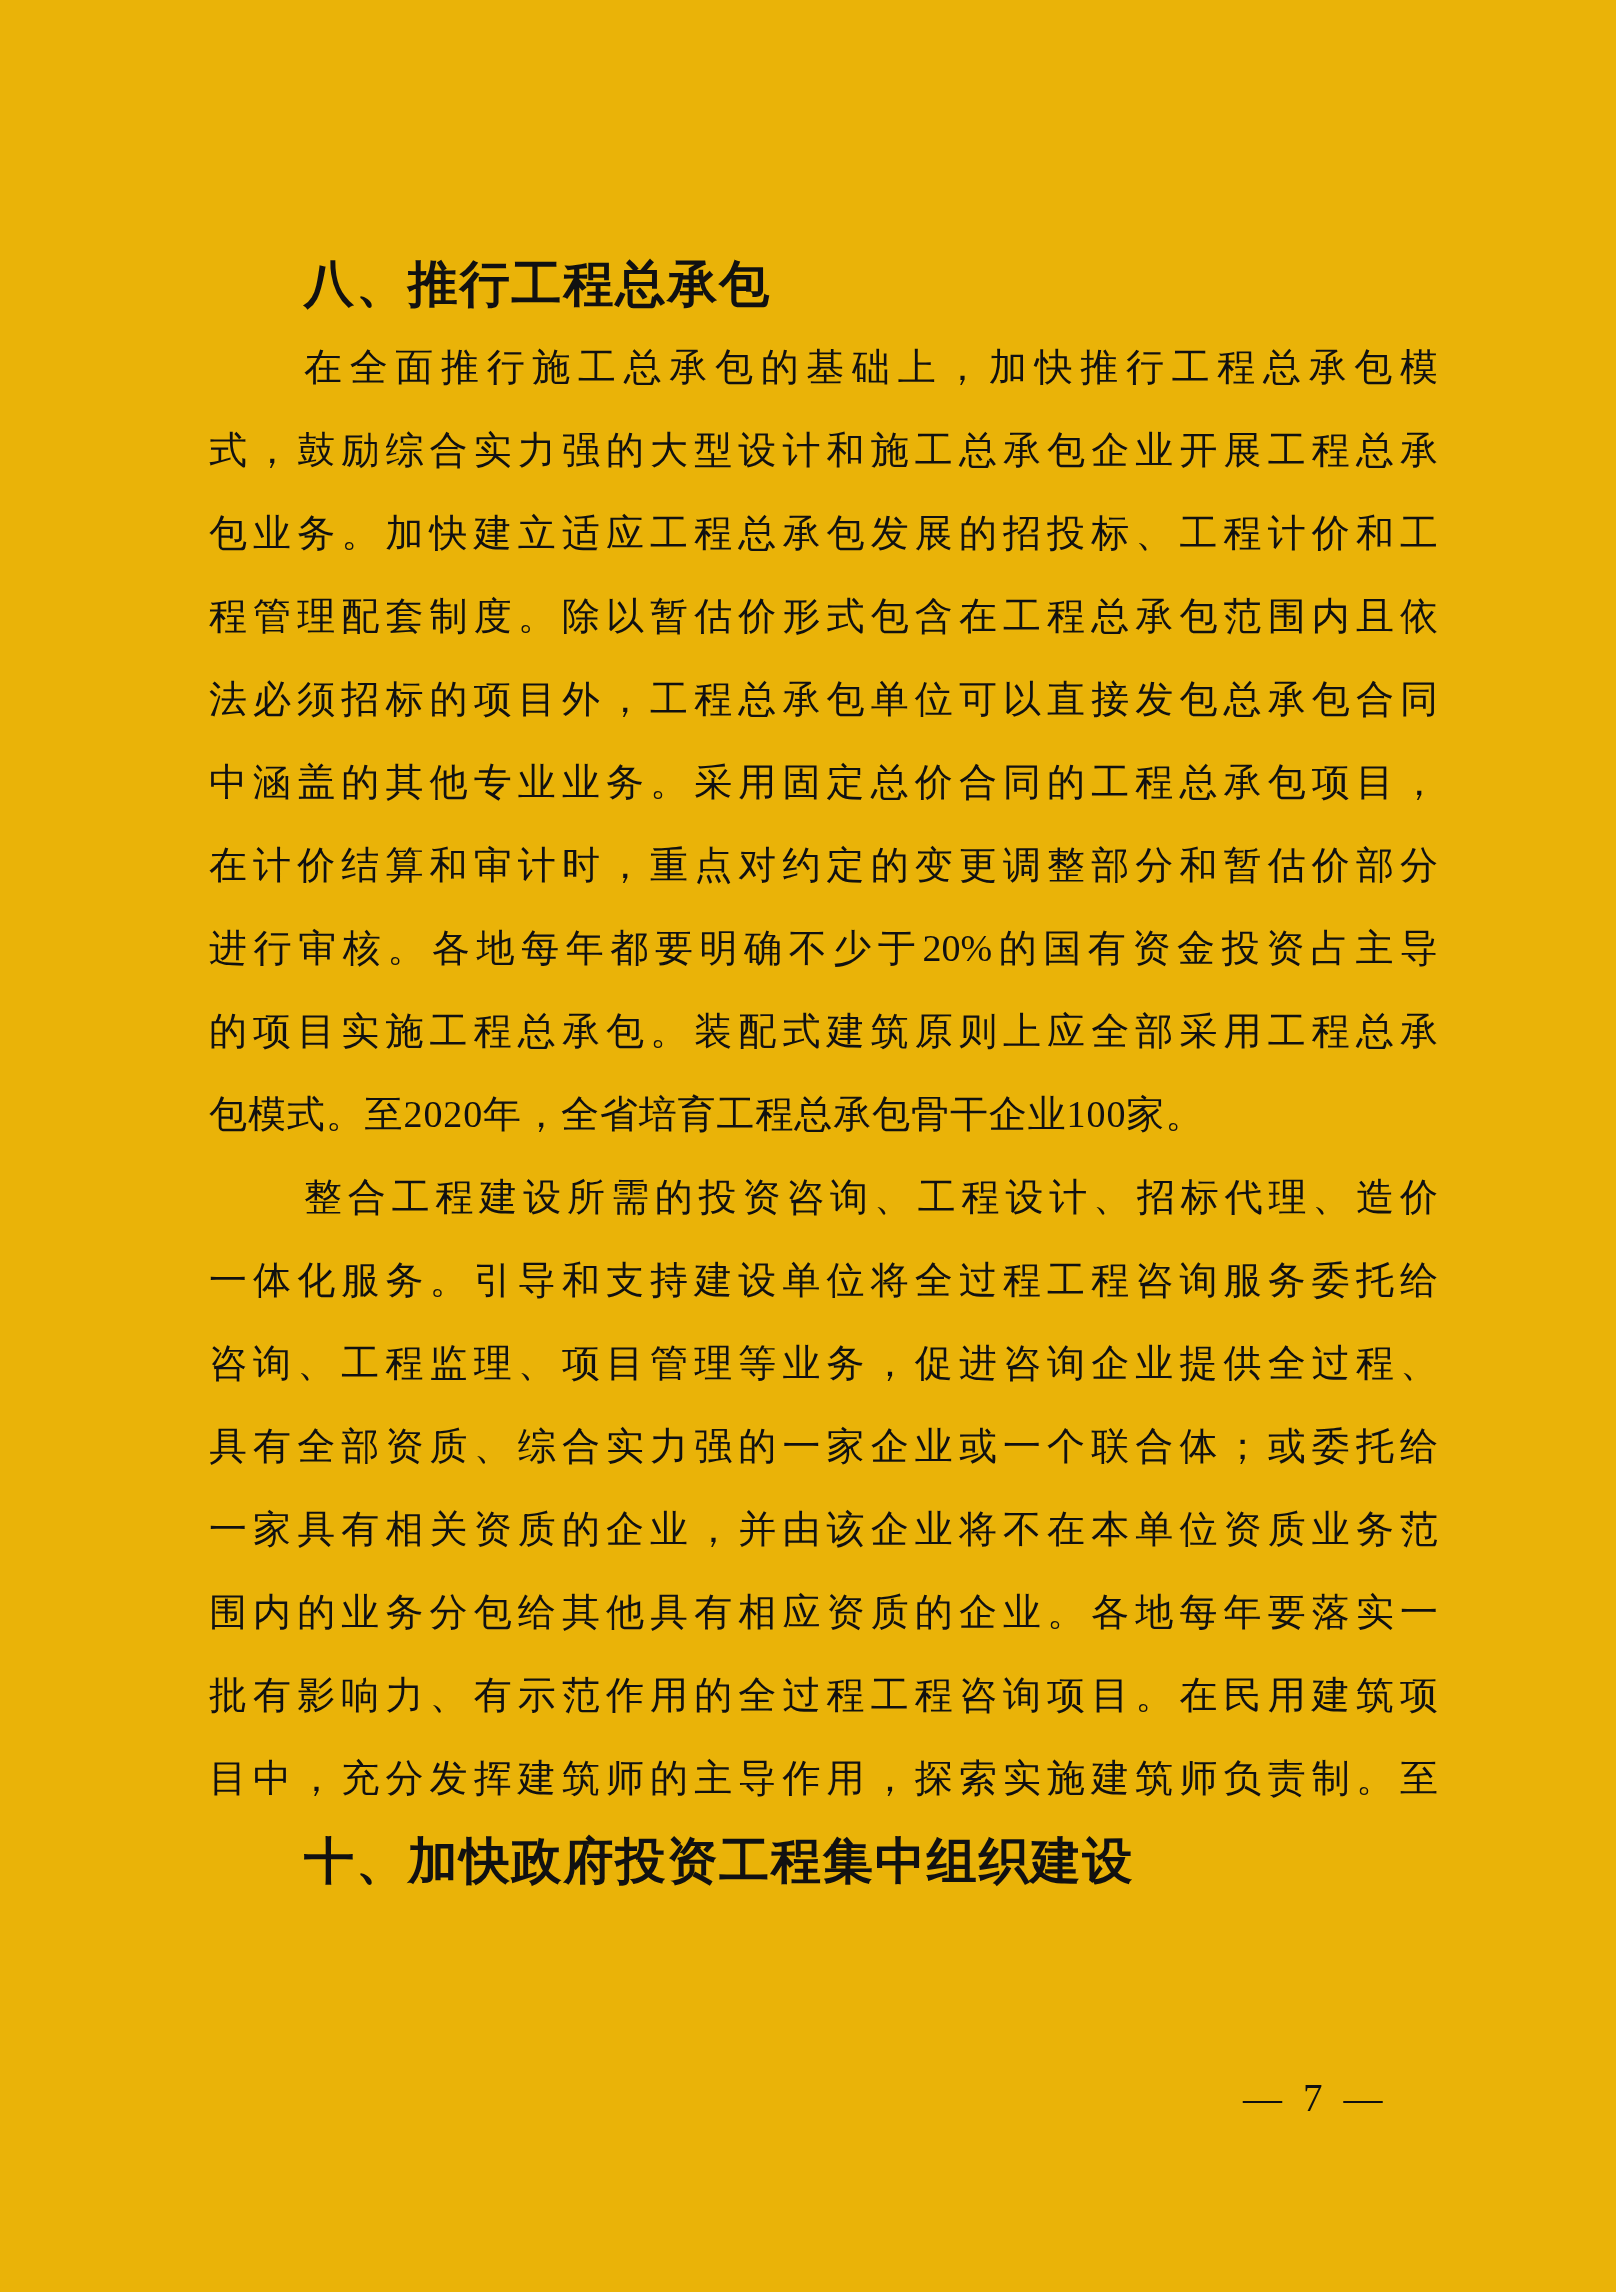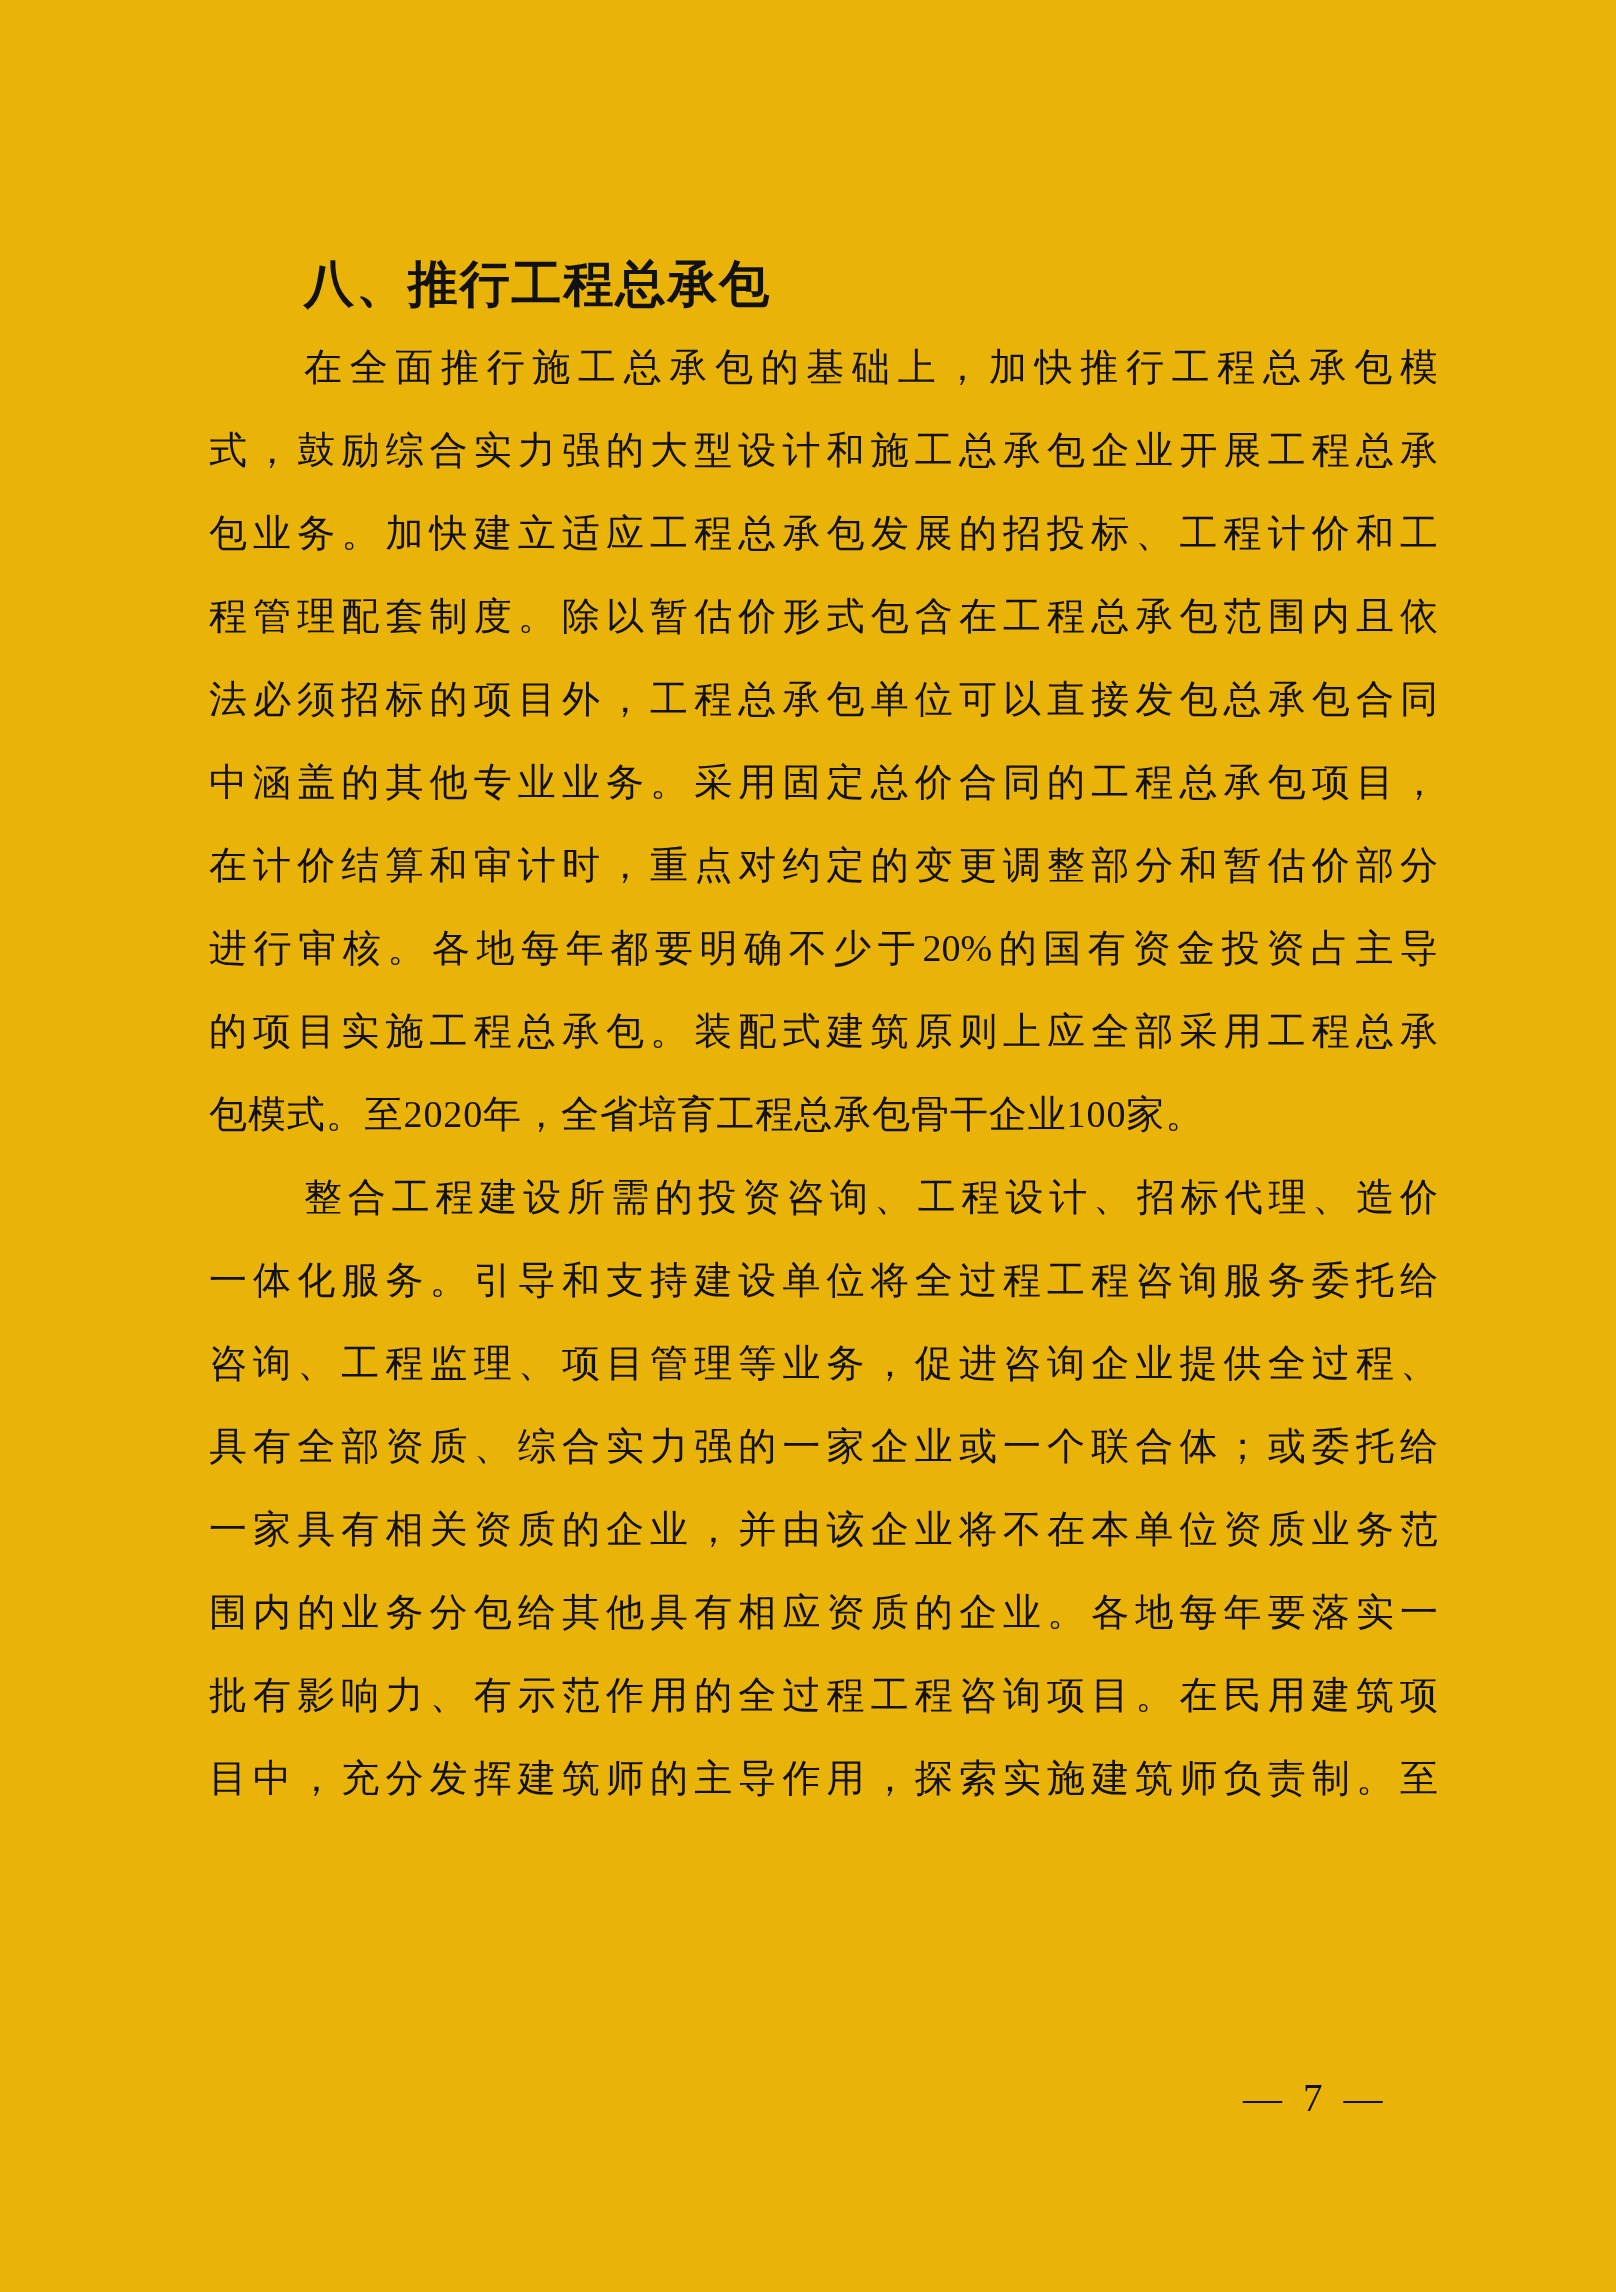--- a/index.html
+++ b/index.html
@@ -83,18 +83,19 @@
 
     <div class="row just indent">整合工程建设所需的投资咨询、工程设计、招标代理、造价</div>
     <div class="row just">一体化服务。引导和支持建设单位将全过程工程咨询服务委托给</div>
     <div class="row just">咨询、工程监理、项目管理等业务，促进咨询企业提供全过程、</div>
     <div class="row just">具有全部资质、综合实力强的一家企业或一个联合体；或委托给</div>
     <div class="row just">一家具有相关资质的企业，并由该企业将不在本单位资质业务范</div>
     <div class="row just">围内的业务分包给其他具有相应资质的企业。各地每年要落实一</div>
     <div class="row just">批有影响力、有示范作用的全过程工程咨询项目。在民用建筑项</div>
     <div class="row just">目中，充分发挥建筑师的主导作用，探索实施建筑师负责制。至</div>
 
+    <div class="row heading">十、加快政府投资工程集中组织建设</div>
 
   </div>
 
   <div class="page-number">— 7 —</div>
 </div>
 
 
 </body></html>

